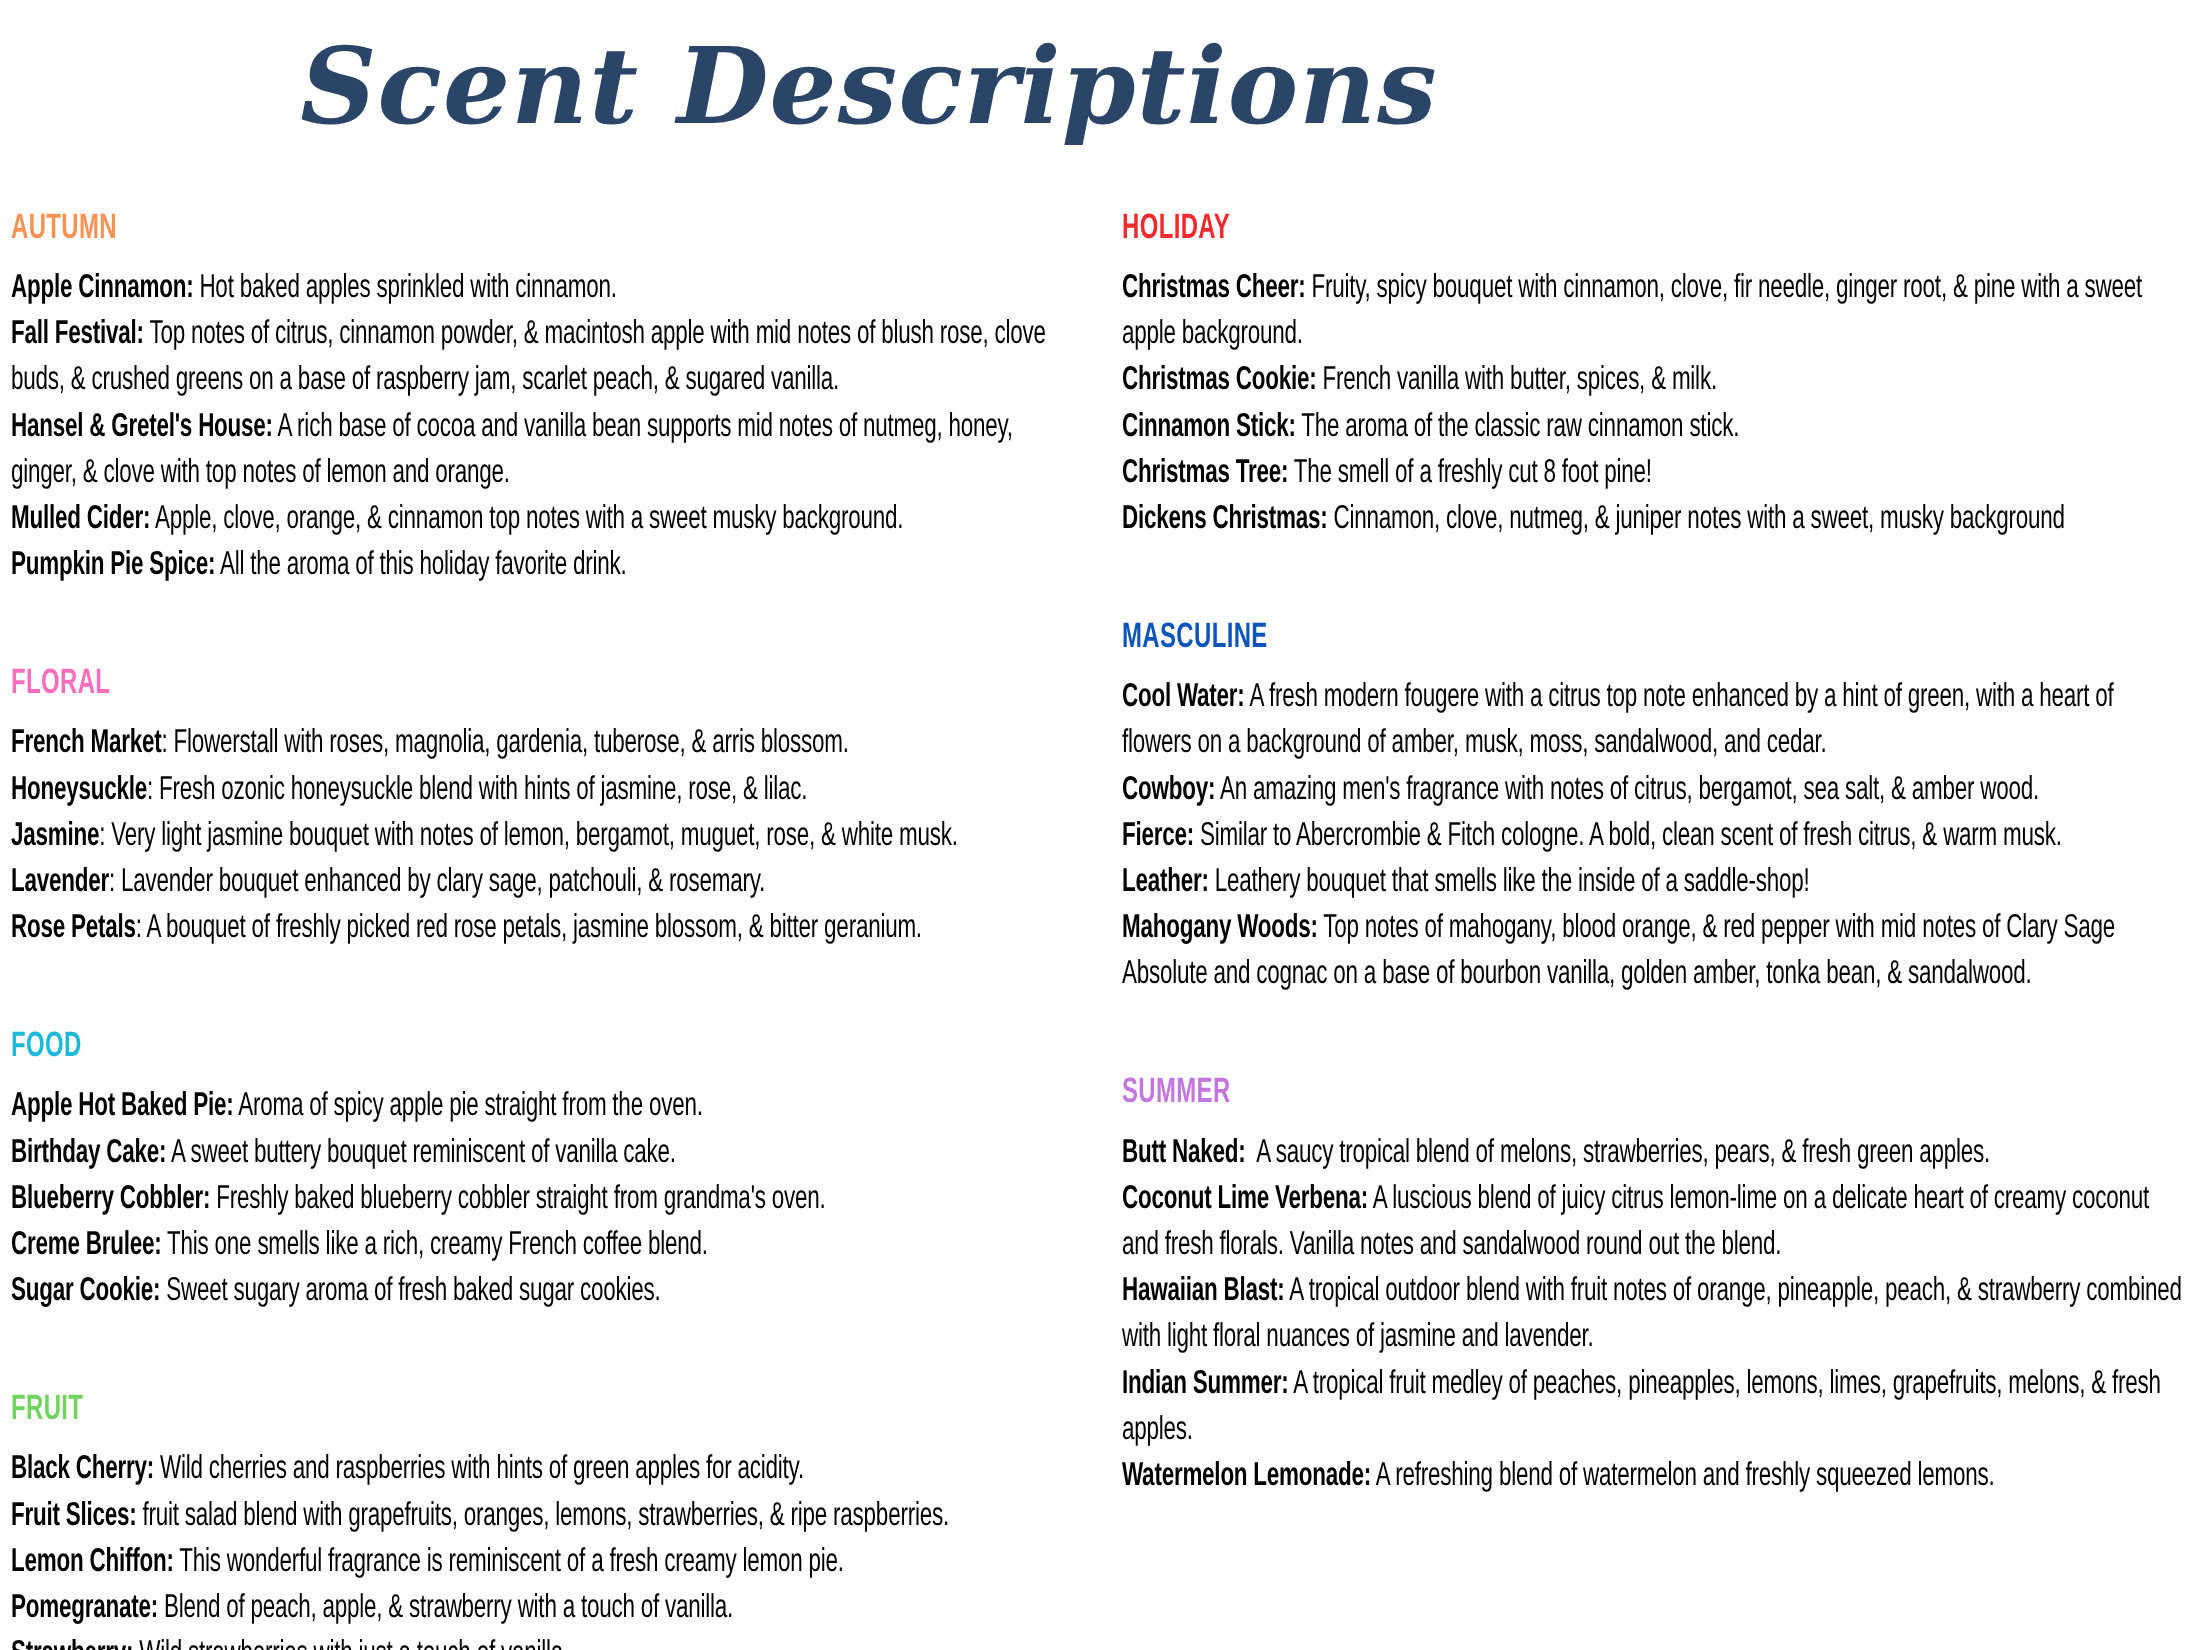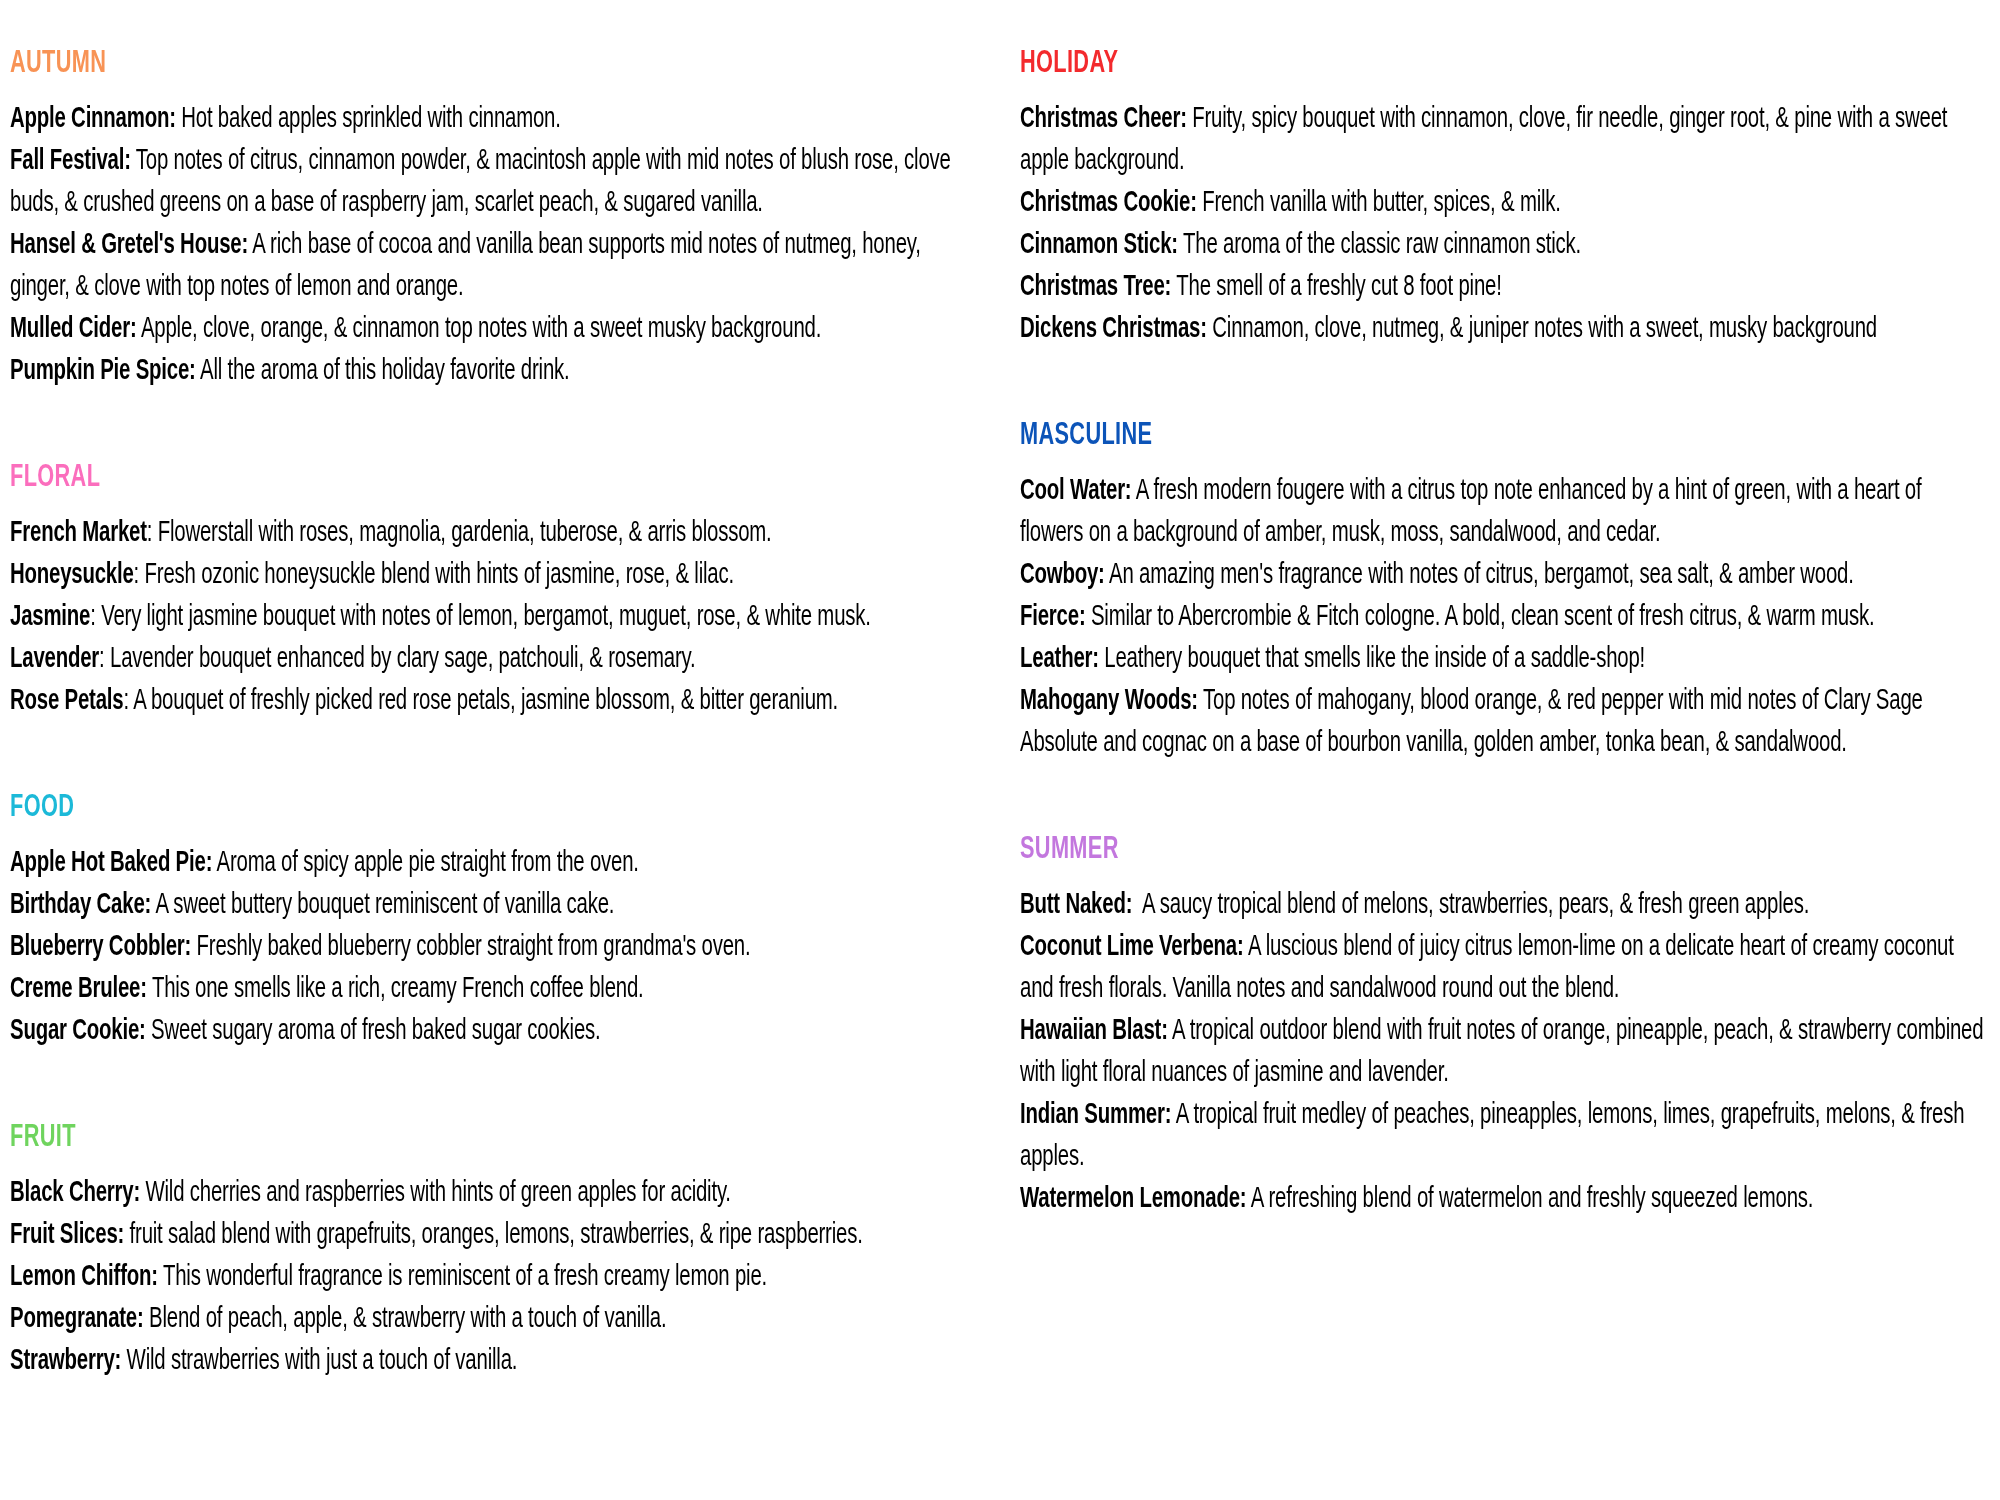--- a/index.html
+++ b/index.html
@@ -63,20 +63,23 @@
     letter-spacing: -0.3px;
     font-weight: 400;
   }
   .item strong { font-weight: 700; }
   .desc { white-space: pre-wrap; }
 </style>
 </head>
 <body>
 
 <div class="page">
+  <div class="title-wrap">
+    <span class="title" style="color: rgb(43, 69, 104);">Scent Descriptions</span>
+  </div>
   <div class="cols">
     <div class="col">
       <div class="col-scale">
           <section class="section">
             <h2 class="section-heading" style="color: rgb(248, 147, 85);">AUTUMN</h2>
             <p class="item"><strong>Apple Cinnamon:</strong><span class="desc"> Hot baked apples sprinkled with cinnamon.</span></p>
             <p class="item"><strong>Fall Festival:</strong><span class="desc"> Top notes of citrus, cinnamon powder, &amp; macintosh apple with mid notes of blush rose, clove buds, &amp; crushed greens on a base of raspberry jam, scarlet peach, &amp; sugared vanilla.</span></p>
             <p class="item"><strong>Hansel &amp; Gretel's House:</strong><span class="desc"> A rich base of cocoa and vanilla bean supports mid notes of nutmeg, honey, ginger, &amp; clove with top notes of lemon and orange.</span></p>
             <p class="item"><strong>Mulled Cider:</strong><span class="desc"> Apple, clove, orange, &amp; cinnamon top notes with a sweet musky background.</span></p>
             <p class="item"><strong>Pumpkin Pie Spice:</strong><span class="desc"> All the aroma of this holiday favorite drink.</span></p>

